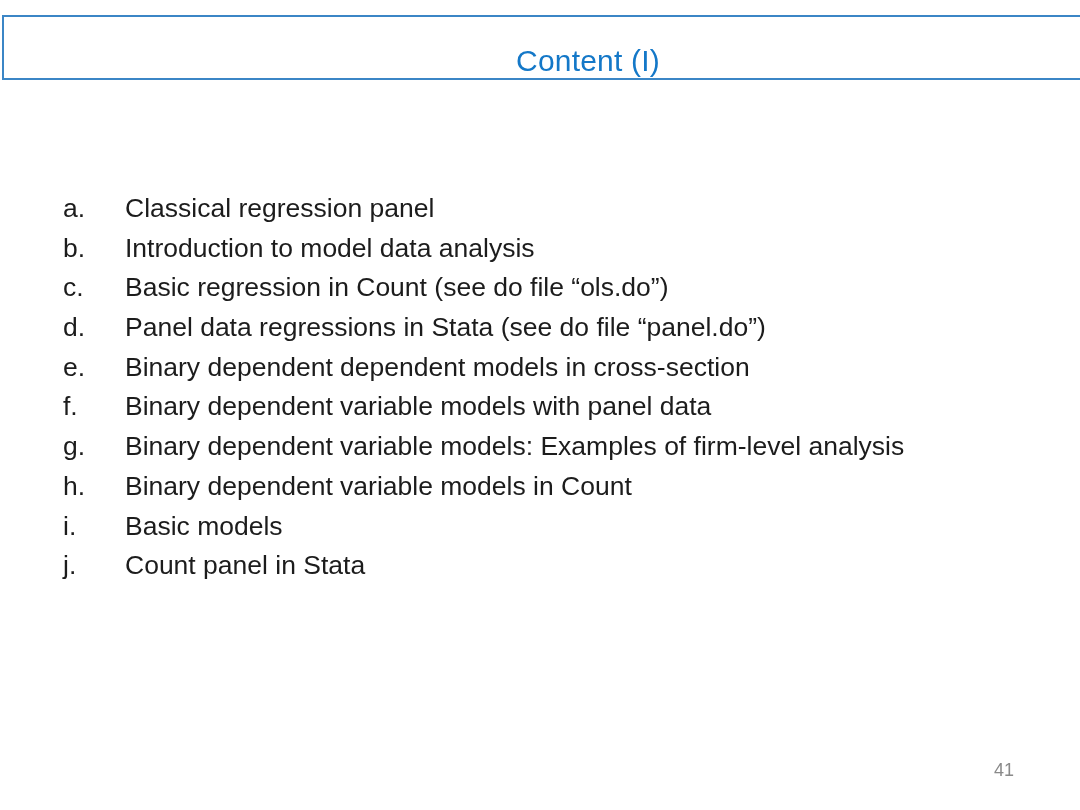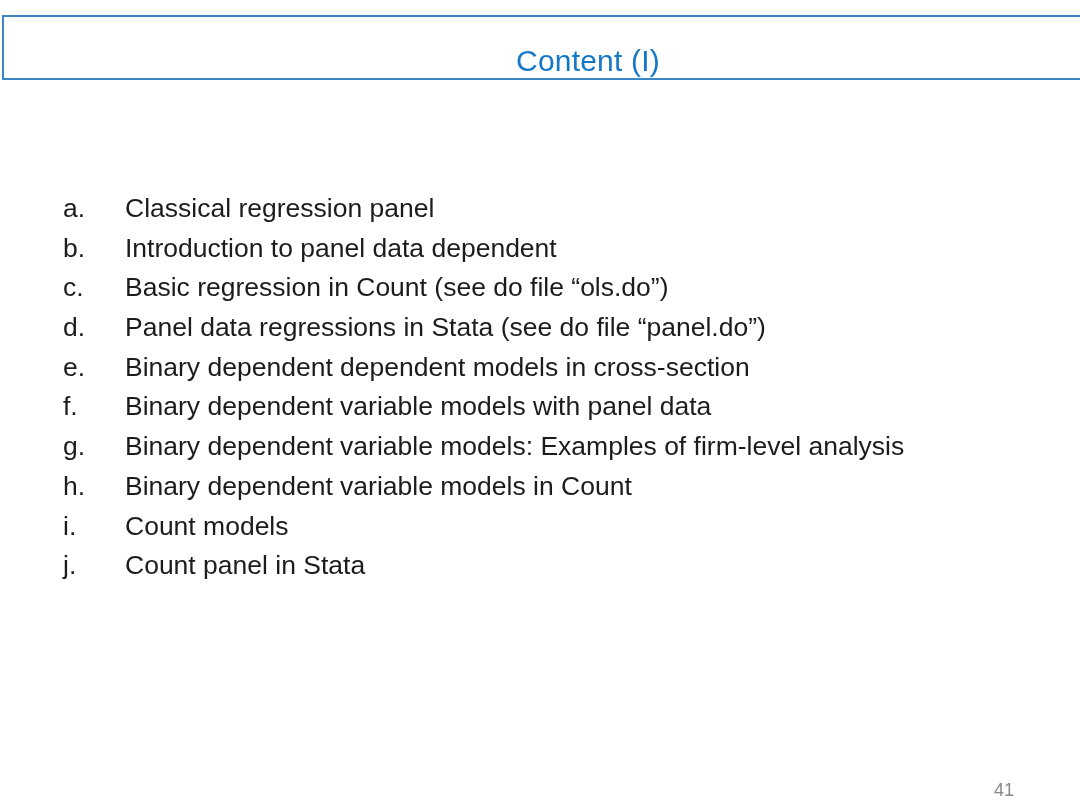--- a/index.html
+++ b/index.html
@@ -54,40 +54,39 @@
   }
   .list-item .text {
     flex: 1 1 auto;
   }
   .page-number {
     position: absolute;
     left: 994px;
     top: 760px;
     color: #8a8a8a;
     font-size: 18px;
-    margin-top: 20px;
   }
 </style>
 </head>
 <body>
 
 <div class="slide">
 
   <div class="title-box">
     <div class="slide-title">Content (I)</div>
   </div>
 
   <div class="content-list">
     <div class="list-item">
       <span class="letter">a.</span>
       <span class="text">Classical regression panel</span>
     </div>
     <div class="list-item">
       <span class="letter">b.</span>
-      <span class="text">Introduction to panel data dependent</span>
+      <span class="text">Introduction to model data analysis</span>
     </div>
     <div class="list-item">
       <span class="letter">c.</span>
       <span class="text">Basic regression in Count (see do file “ols.do”)</span>
     </div>
     <div class="list-item">
       <span class="letter">d.</span>
       <span class="text">Panel data regressions in Stata (see do file “panel.do”)</span>
     </div>
     <div class="list-item">
@@ -101,21 +100,21 @@
     <div class="list-item">
       <span class="letter">g.</span>
       <span class="text">Binary dependent variable models: Examples of firm-level analysis</span>
     </div>
     <div class="list-item">
       <span class="letter">h.</span>
       <span class="text">Binary dependent variable models in Count</span>
     </div>
     <div class="list-item">
       <span class="letter">i.</span>
-      <span class="text">Count models</span>
+      <span class="text">Basic models</span>
     </div>
     <div class="list-item">
       <span class="letter">j.</span>
       <span class="text">Count panel in Stata</span>
     </div>
   </div>
 
   <div class="page-number">41</div>
 
 </div>

